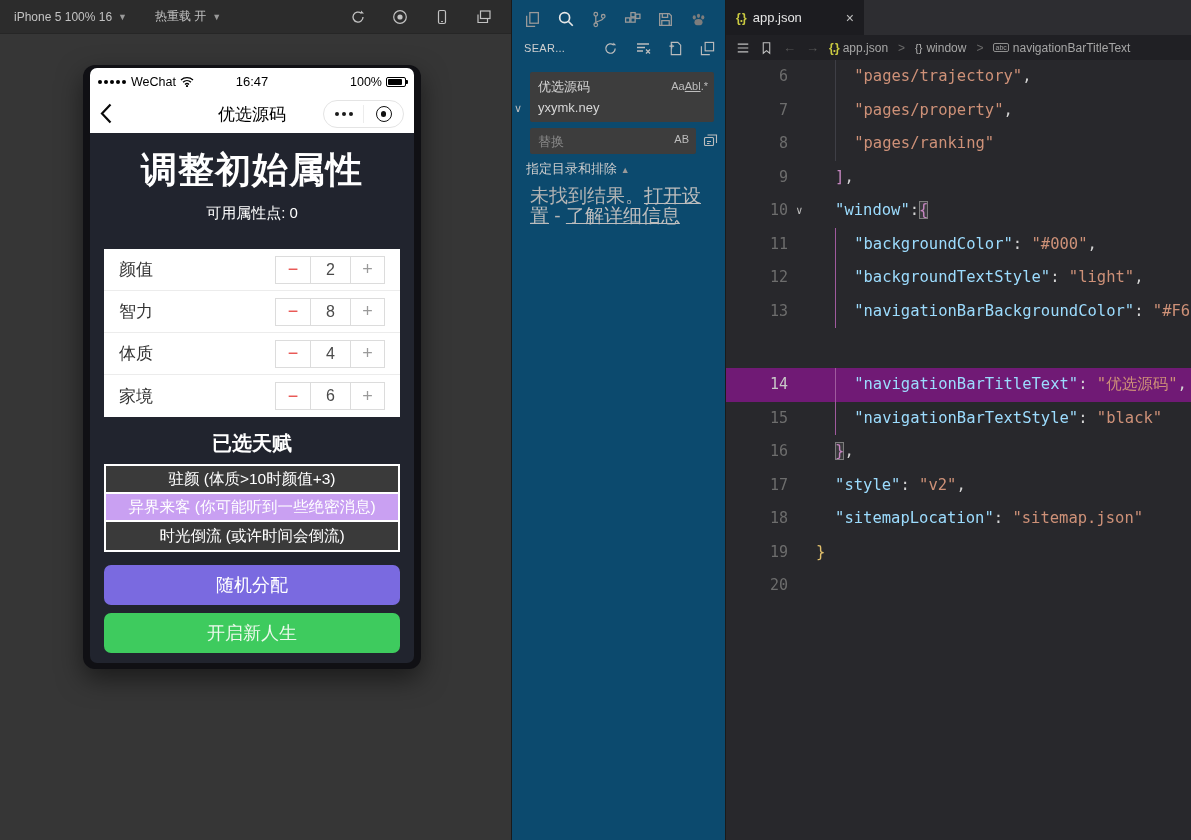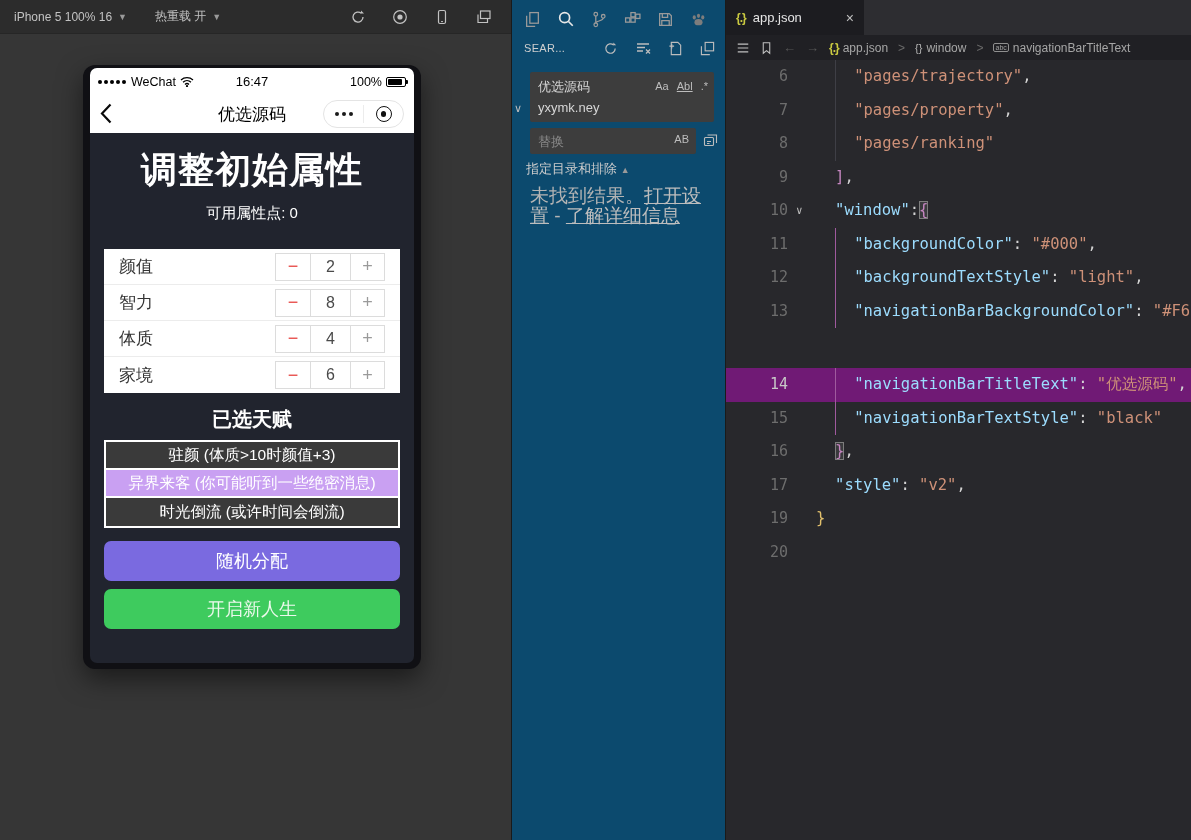--- a/index.html
+++ b/index.html
@@ -42,21 +42,21 @@
   #cap-div { width:1px; height:18px; background:#ececec; }
   #cap-target { flex:1; display:flex; justify-content:center; }
   #cap-target .ring { width:16px; height:16px; border:1.6px solid #111; border-radius:50%;
     display:flex; align-items:center; justify-content:center; }
   #cap-target .dot { width:5.5px; height:5.5px; border-radius:50%; background:#111; }
 
   #page-content { flex:1; color:#fff; overflow:hidden; }
   #page-title { margin-top:13px; text-align:center; font-size:36px; font-weight:bold; letter-spacing:1px; }
   #page-points { margin-top:9px; text-align:center; font-size:15px; }
   #attr-card { margin:26px 14px 0; background:#fff; }
-  .attr-row { height:36px; display:flex; align-items:center; justify-content:space-between;
+  .attr-row { height:42px; display:flex; align-items:center; justify-content:space-between;
     padding:0 15px; border-bottom:1px solid #ececec; }
   .attr-row:last-child { border-bottom:none; }
   .attr-label { color:#333; font-size:17px; }
   .stepper { display:flex; border:1px solid #dcdcdc; height:28px; }
   .step-btn { width:34px; display:flex; align-items:center; justify-content:center; font-size:18px; background:#fff; }
   .step-minus { color:#e64340; }
   .step-plus { color:#9a9a9a; border-left:1px solid #dcdcdc; }
   .step-val { width:40px; display:flex; align-items:center; justify-content:center;
     font-size:16px; color:#4a4a4a; border-left:1px solid #dcdcdc; }
   #talent-heading { margin-top:13px; text-align:center; font-size:20px; font-weight:bold; }
@@ -73,21 +73,21 @@
   
   #search-panel { left:511px; top:0; width:214px; height:840px; background:#0c4a6e;
     border-left:1px solid #1a1a1a; color:#cccccc; }
   #activity-row { display:flex; align-items:center; gap:16px; padding:10px 0 8px 12px; }
   #search-head { display:flex; align-items:center; padding:4px 10px 6px 12px; gap:17px; }
   #search-head-label { font-size:11px; color:#cfcfcf; flex:1; letter-spacing:.3px; }
   #toggle-replace { position:absolute; left:2px; top:102px; color:#bdbdbd; font-size:11px; }
   .inputbox { position:absolute; left:18px; background:#3d3d3d; border-radius:2px; color:#d6d6d6;
     font-size:13px; padding:4px 8px; }
   #search-box { top:72px; width:184px; height:50px; line-height:21px; }
-  #search-opts { position:absolute; right:6px; top:4px; display:flex; gap:8px; align-items:center;
+  #search-opts { position:absolute; right:6px; top:4px; display:flex; align-items:center;
     font-size:11px; color:#bdbdbd; }
   #opt-word { text-decoration:underline; }
   #replace-box { top:128px; width:166px; height:26px; padding-top:5px; color:#8a8a8a; }
   #replace-opts { position:absolute; right:7px; top:5px; font-size:11px; color:#bdbdbd; }
   #replace-all-btn { position:absolute; left:190px; top:132px; }
   #toggle-details { position:absolute; left:14px; top:160px; font-size:13px; color:#cccccc; }
   #toggle-details .tri { font-size:9px; color:#9a9a9a; }
   #search-message { position:absolute; left:18px; top:186px; width:185px; font-size:19px;
     line-height:20px; color:#b4b4b4; }
   .link { text-decoration:underline; color:#bdbdbd; }
@@ -406,17 +406,18 @@
       <div class="cl"><div class="guide gray"></div><span class="ln">8</span><span class="ct" style="margin-left: 38.2px;"><span class="tok-str">"pages/ranking"</span></span></div>
       <div class="cl"><span class="ln">9</span><span class="ct" style="margin-left: 19.1px;"><span class="tok-br2">]</span><span class="tok-pun">,</span></span></div>
       <div class="cl"><span class="ln">10</span><span class="fold">∨</span><span class="ct" style="margin-left: 19.1px;"><span class="tok-key">"window"</span><span class="tok-pun">:</span><span class="tok-brm">{</span></span></div>
       <div class="cl"><div class="guide purple"></div><span class="ln">11</span><span class="ct" style="margin-left: 38.2px;"><span class="tok-key">"backgroundColor"</span><span class="tok-pun">: </span><span class="tok-str">"#000"</span><span class="tok-pun">,</span></span></div>
       <div class="cl"><div class="guide purple"></div><span class="ln">12</span><span class="ct" style="margin-left: 38.2px;"><span class="tok-key">"backgroundTextStyle"</span><span class="tok-pun">: </span><span class="tok-str">"light"</span><span class="tok-pun">,</span></span></div>
       <div class="cl"><div class="guide purple"></div><span class="ln">13</span><span class="ct" style="margin-left: 38.2px;"><span class="tok-key">"navigationBarBackgroundColor"</span><span class="tok-pun">: </span><span class="tok-str">"#F6F</span></span></div>
       <div class="cl cur"><div class="guide purple"></div><span class="ln">14</span><span class="ct" style="margin-left: 38.2px;"><span class="tok-key">"navigationBarTitleText"</span><span class="tok-pun">: </span><span class="tok-str">"优选源码"</span><span class="tok-pun">,</span></span></div>
       <div class="cl"><div class="guide purple"></div><span class="ln">15</span><span class="ct" style="margin-left: 38.2px;"><span class="tok-key">"navigationBarTextStyle"</span><span class="tok-pun">: </span><span class="tok-str">"black"</span></span></div>
       <div class="cl"><span class="ln">16</span><span class="ct" style="margin-left: 19.1px;"><span class="tok-brm">}</span><span class="tok-pun">,</span></span></div>
       <div class="cl"><span class="ln">17</span><span class="ct" style="margin-left: 19.1px;"><span class="tok-key">"style"</span><span class="tok-pun">: </span><span class="tok-str">"v2"</span><span class="tok-pun">,</span></span></div>
+      <div class="cl"><span class="ln">18</span><span class="ct" style="margin-left: 19.1px;"><span class="tok-key">"sitemapLocation"</span><span class="tok-pun">: </span><span class="tok-str">"sitemap.json"</span></span></div>
       <div class="cl"><span class="ln">19</span><span class="ct" style="margin-left: 0px;"><span class="tok-br1">}</span></span></div>
       <div class="cl"><span class="ln">20</span><span class="ct" style="margin-left: 0px;"></span></div>
     </div>
 
 </div>
 
 </body></html>

